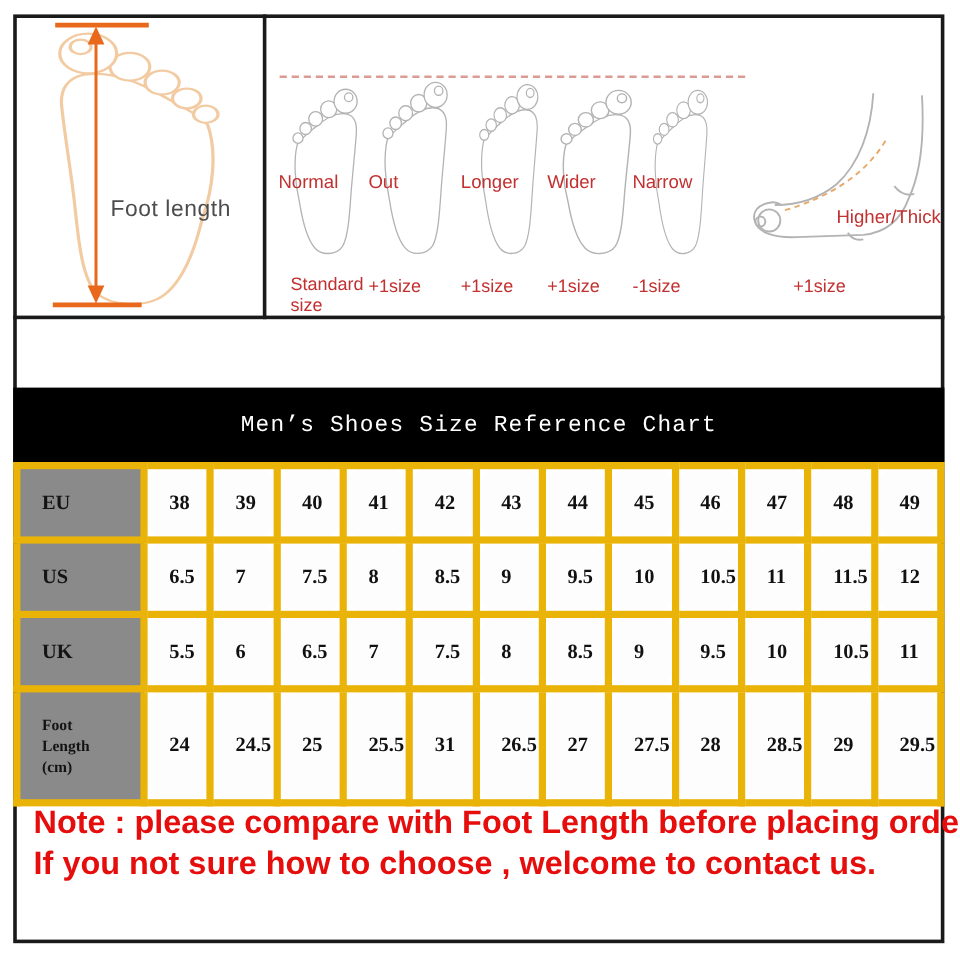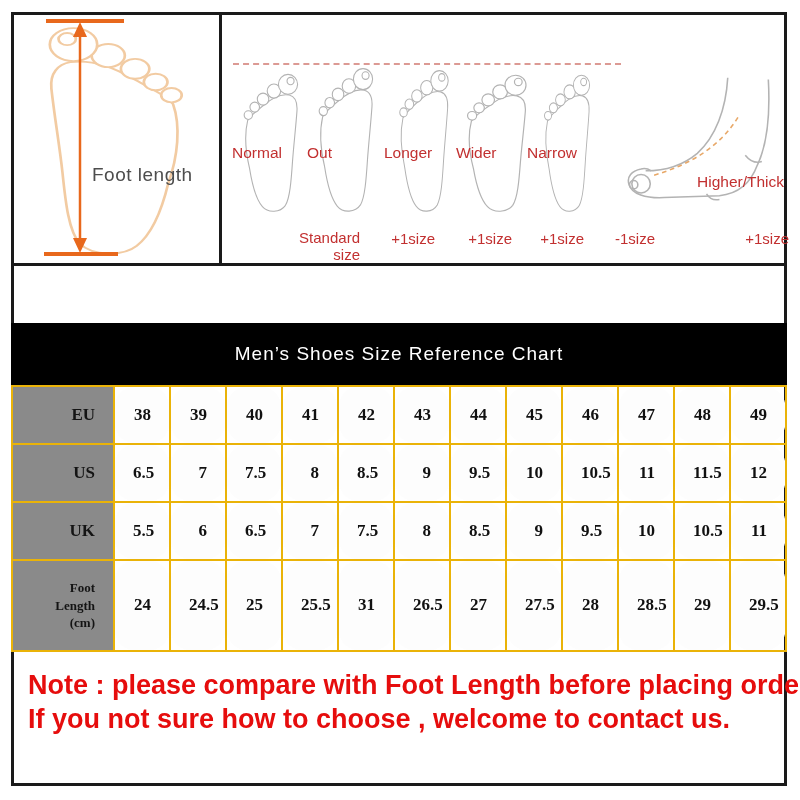--- a/index.html
+++ b/index.html
@@ -16,29 +16,29 @@
 
   
   .foot-left{left:34px;top:16px;width:158px;height:242px;transform:scaleX(-1);color:#f2cba2;}
   .arrow-svg{left:12px;top:14px;width:200px;height:248px;color:#e8681c;}
   .foot-length-label{left:92px;top:164px;font-size:19px;color:#4d4d4d;letter-spacing:0.5px;}
 
   
   .sketch{color:#b3b3b3;}
   .dashline{left:233px;top:63px;width:388px;border-top:2px dashed #dc9a94;}
   .ftname{color:#c23030;font-size:15.5px;}
-  .ftsize{color:#c23030;font-size:15px;text-align:right;line-height:17px;margin-left:48px;}
+  .ftsize{color:#c23030;font-size:15px;text-align:left;line-height:17px;}
 
   
   .titlebar{left:11px;top:323px;width:776px;height:62px;background:#000;display:flex;align-items:center;justify-content:center;}
-  .titlebar span{color:#fff;font-family:Liberation Sans, sans-serif;font-size:19px;letter-spacing:1px;}
+  .titlebar span{color:#fff;font-family:Liberation Mono, monospace;font-size:19px;letter-spacing:1px;}
 
   
   table.size{left:11px;top:385px;width:776px;height:227px;border-collapse:collapse;table-layout:fixed;position:absolute;}
-  table.size th,table.size td{border:2px solid #eab308;text-align:right;vertical-align:middle;padding:18px;}
+  table.size th,table.size td{border:6px solid #eab308;text-align:left;vertical-align:middle;padding:18px;}
   table.size th{width:64px;background:#8a8a8a;color:#141414;font-family:"Liberation Serif",serif;font-weight:700;font-size:17px;}
   table.size th.small{font-size:13px;line-height:1.35;}
   table.size td{background:#fdfdfd;color:#111;font-family:"Liberation Serif",serif;font-weight:700;font-size:17px;border-radius:23px;}
 
   
   .note{left:28px;top:668px;color:#e60d0d;font-weight:700;font-size:27px;line-height:34px;white-space:nowrap;}
 </style>
 </head>
 <body>
 

